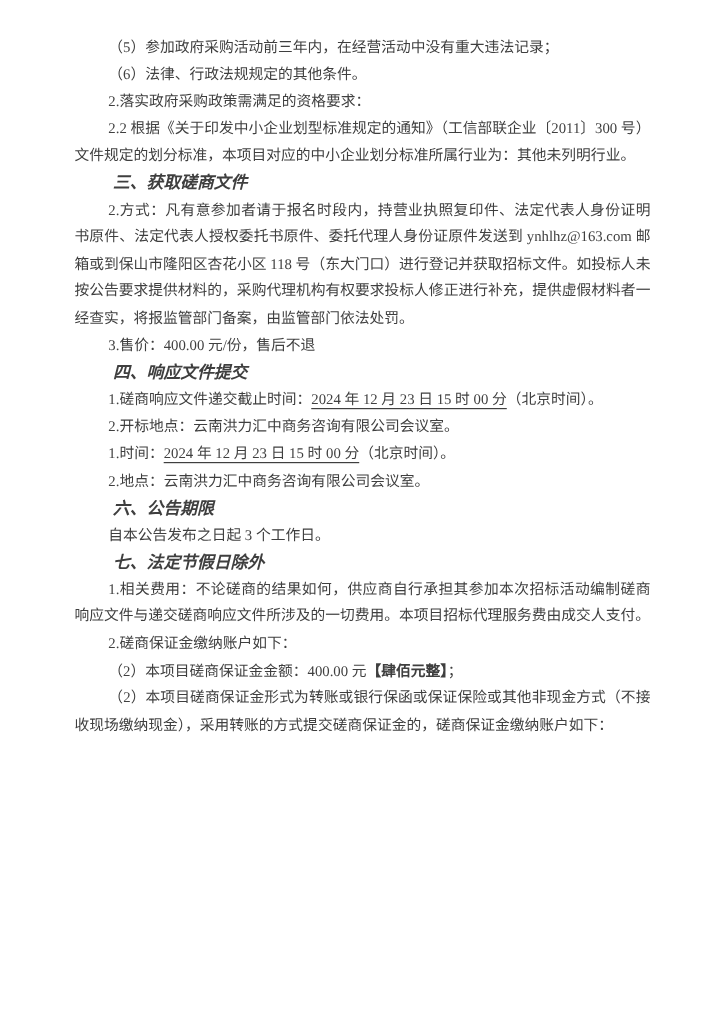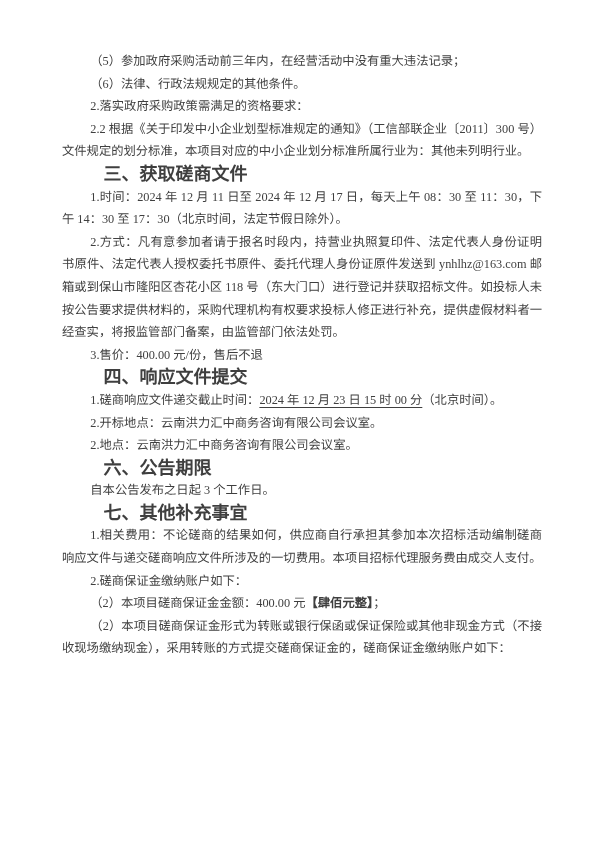--- a/index.html
+++ b/index.html
@@ -6,68 +6,69 @@
     margin: 0;
     padding: 0;
     background: #ffffff;
   }
   .page {
     position: relative;
     width: 600px;
     height: 849px;
     box-sizing: border-box;
     background: #ffffff;
-    padding: 50px 58px 0 62px;
+    padding: 28px 58px 0 62px;
     color: #3f3f3f;
     font-family: "Liberation Serif", "DejaVu Serif", serif;
     font-size: 12.3px;
     line-height: 22.6px;
     text-align: justify;
     overflow: hidden;
   }
   .para, .heading {
     margin: 0;
     text-indent: 2.3em;
     word-break: break-all;
   }
   .heading {
     font-weight: bold;
     font-family: "Liberation Sans", "DejaVu Sans", sans-serif;
-    font-size: 18px;
+    font-size: 14px;
+    font-style: italic;
   }
   .u-b {
     font-weight: normal;
     text-decoration: underline;
     text-underline-offset: 3px;
   }
   .b {
     font-weight: bold;
   }
 </style>
 </head>
 <body>
 
 <div class="page">
   <p class="para">（5）参加政府采购活动前三年内，在经营活动中没有重大违法记录；</p>
   <p class="para">（6）法律、行政法规规定的其他条件。</p>
   <p class="para">2.落实政府采购政策需满足的资格要求：</p>
   <p class="para">2.2 根据《关于印发中小企业划型标准规定的通知》（工信部联企业〔2011〕300 号）文件规定的划分标准，本项目对应的中小企业划分标准所属行业为：其他未列明行业。</p>
 
   <p class="heading">三、获取磋商文件</p>
-  <p class="para">1.时间：2024 年 12 月 11 日至 2024 年 12 月 17 日，每天上午 08：30 至 11：30，下午 14：30 至 17：30（北京时间，法定节假日除外）。</p>
   <p class="para">2.方式：凡有意参加者请于报名时段内，持营业执照复印件、法定代表人身份证明书原件、法定代表人授权委托书原件、委托代理人身份证原件发送到 ynhlhz@163.com 邮箱或到保山市隆阳区杏花小区 118 号（东大门口）进行登记并获取招标文件。如投标人未按公告要求提供材料的，采购代理机构有权要求投标人修正进行补充，提供虚假材料者一经查实，将报监管部门备案，由监管部门依法处罚。</p>
   <p class="para">3.售价：400.00 元/份，售后不退</p>
 
   <p class="heading">四、响应文件提交</p>
   <p class="para"><span>1.磋商响应文件递交截止时间：</span><span class="u-b">2024 年 12 月 23 日 15 时 00 分</span><span>（北京时间）。</span></p>
   <p class="para">2.开标地点：云南洪力汇中商务咨询有限公司会议室。</p>
 
+  <p class="para"><span>1.时间：</span><span class="u-b">2024 年 12 月 23 日 15 时 00 分</span><span>（北京时间）。</span></p>
   <p class="para">2.地点：云南洪力汇中商务咨询有限公司会议室。</p>
 
   <p class="heading">六、公告期限</p>
   <p class="para">自本公告发布之日起 3 个工作日。</p>
 
-  <p class="heading">七、其他补充事宜</p>
+  <p class="heading">七、法定节假日除外</p>
   <p class="para">1.相关费用：不论磋商的结果如何，供应商自行承担其参加本次招标活动编制磋商响应文件与递交磋商响应文件所涉及的一切费用。本项目招标代理服务费由成交人支付。</p>
   <p class="para">2.磋商保证金缴纳账户如下：</p>
   <p class="para"><span>（2）本项目磋商保证金金额：400.00 元</span><span class="b">【肆佰元整】</span><span>；</span></p>
   <p class="para">（2）本项目磋商保证金形式为转账或银行保函或保证保险或其他非现金方式（不接收现场缴纳现金），采用转账的方式提交磋商保证金的，磋商保证金缴纳账户如下：</p>
 </div>
 
 </body></html>

